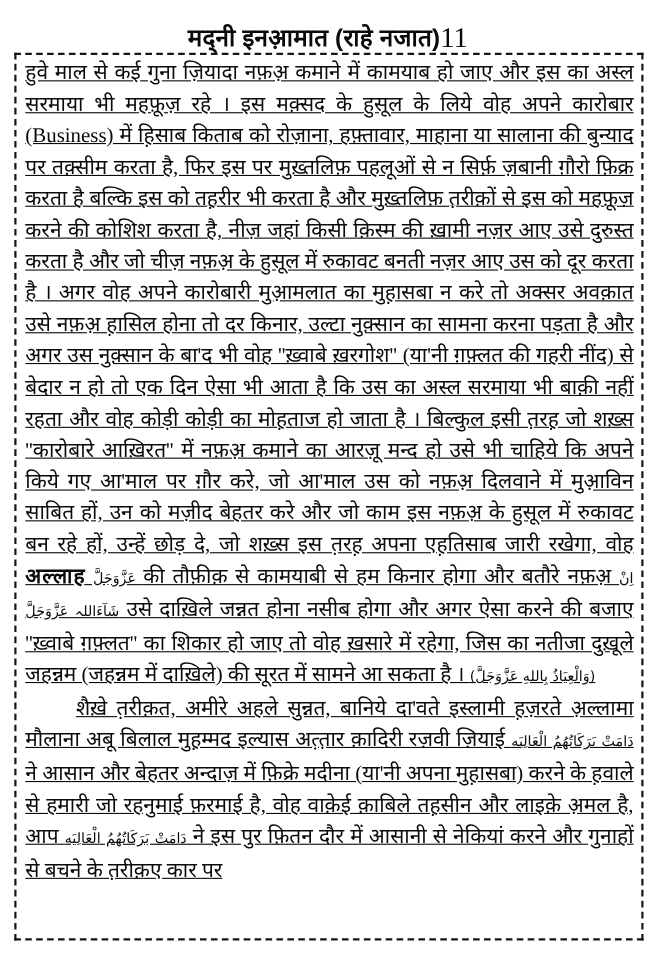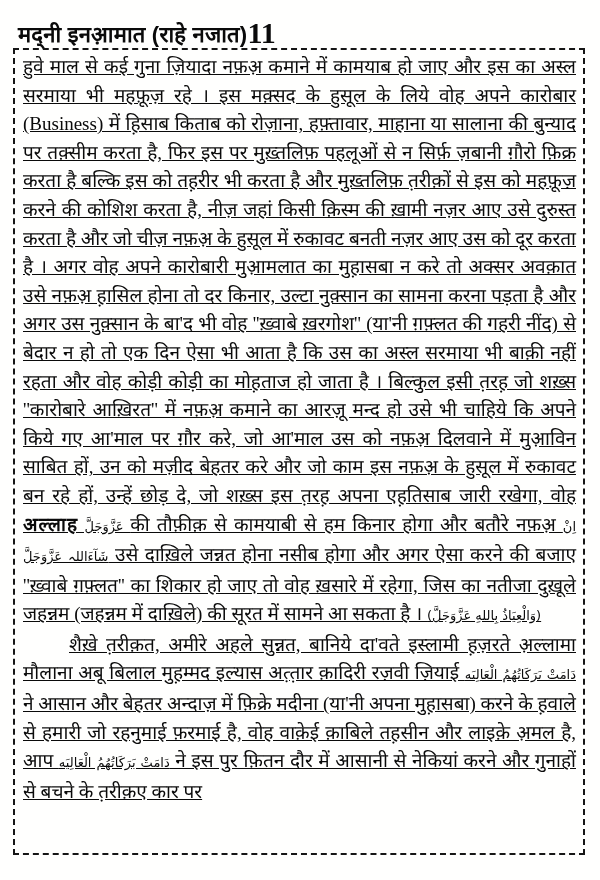--- a/index.html
+++ b/index.html
@@ -17,34 +17,34 @@
     overflow: hidden;
     box-sizing: border-box;
   }
   .header {
     position: absolute;
     top: 10px;
     left: 18px;
     right: 16px;
     height: 38px;
     display: flex;
-    justify-content: flex-start;
+    justify-content: center;
     align-items: flex-end;
   }
   .header-title {
     font-family: "Liberation Sans", "DejaVu Sans", sans-serif;
     font-weight: 700;
     font-size: 22px;
     letter-spacing: 0.2px;
     white-space: nowrap;
   }
   .page-number {
     font-family: "Liberation Serif", "DejaVu Serif", serif;
-    font-weight: 700;
-    font-size: 30px;
+    font-weight: 400;
+    font-size: 26px;
     line-height: 1;
     padding-right: 6px;
   }
   .text-box {
     position: absolute;
     left: 13px;
     top: 48px;
     width: 572px;
     height: 807px;
     box-sizing: border-box;

